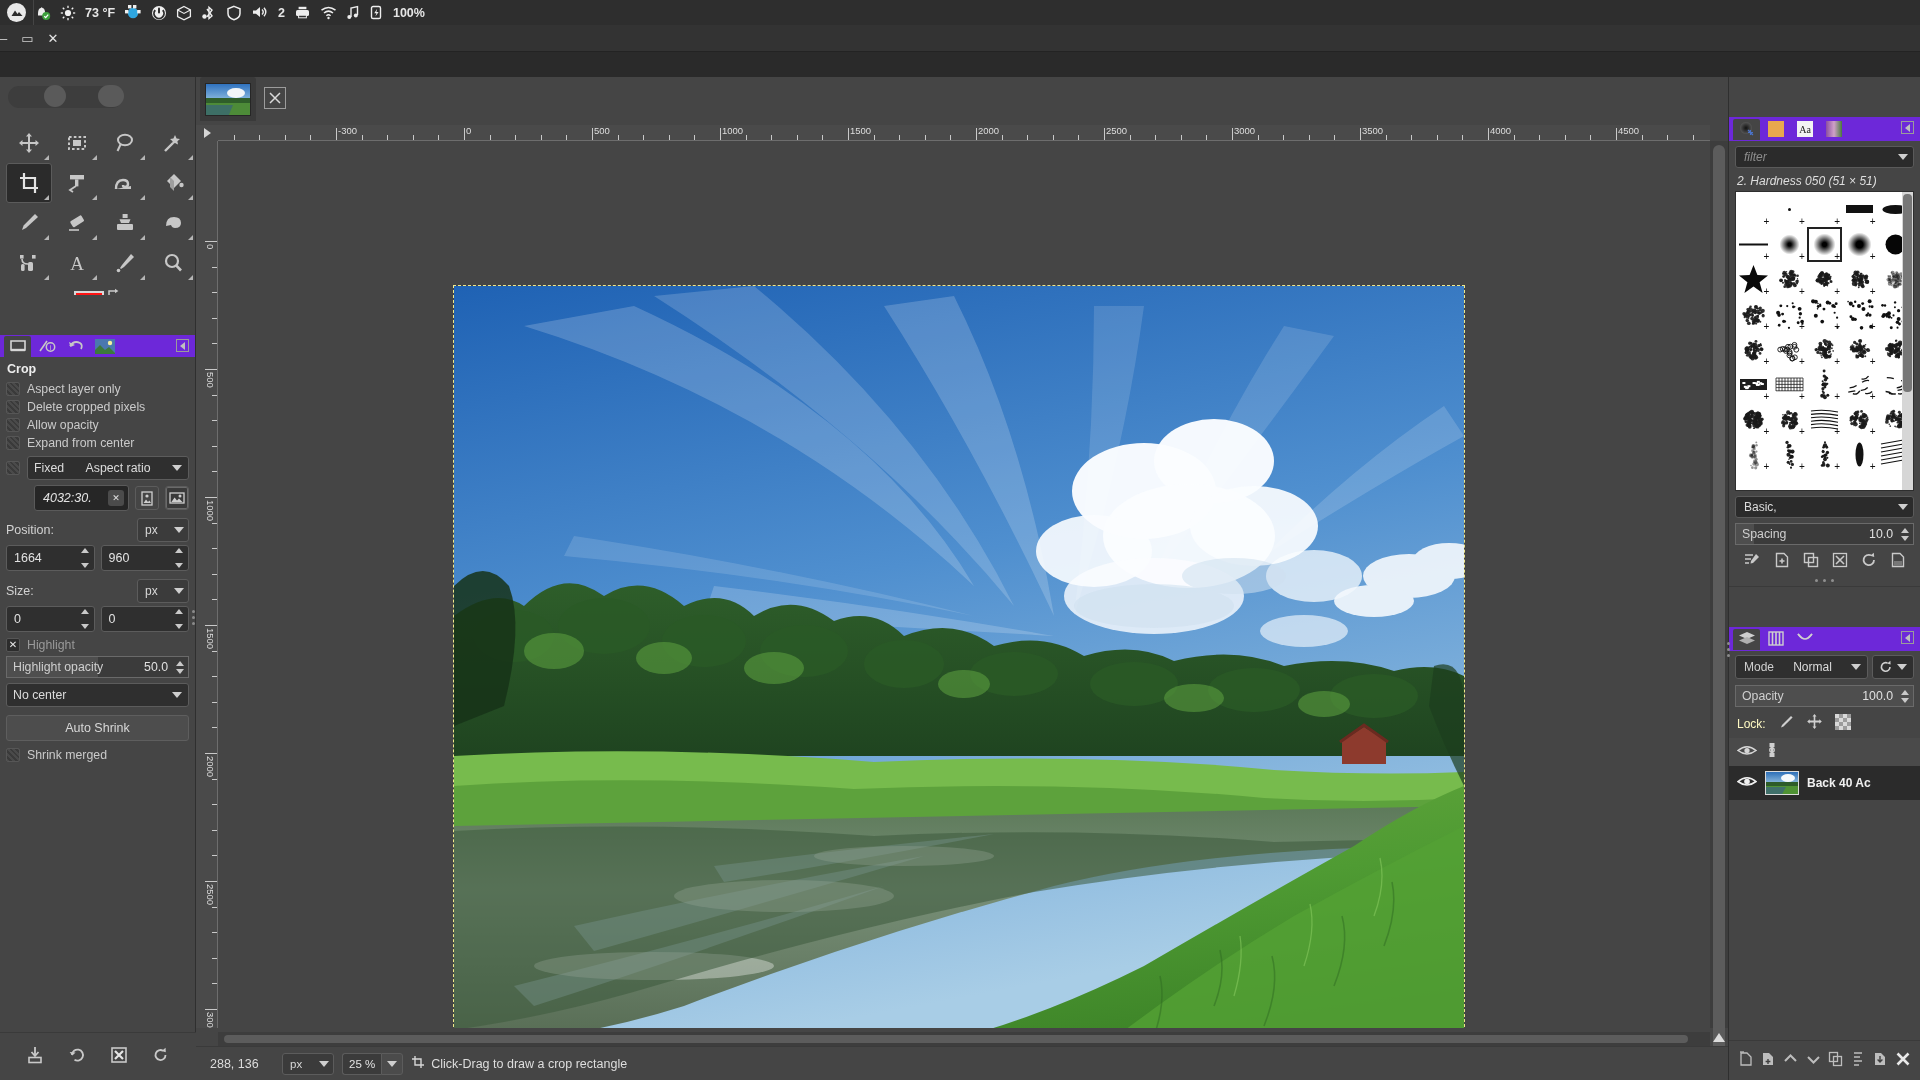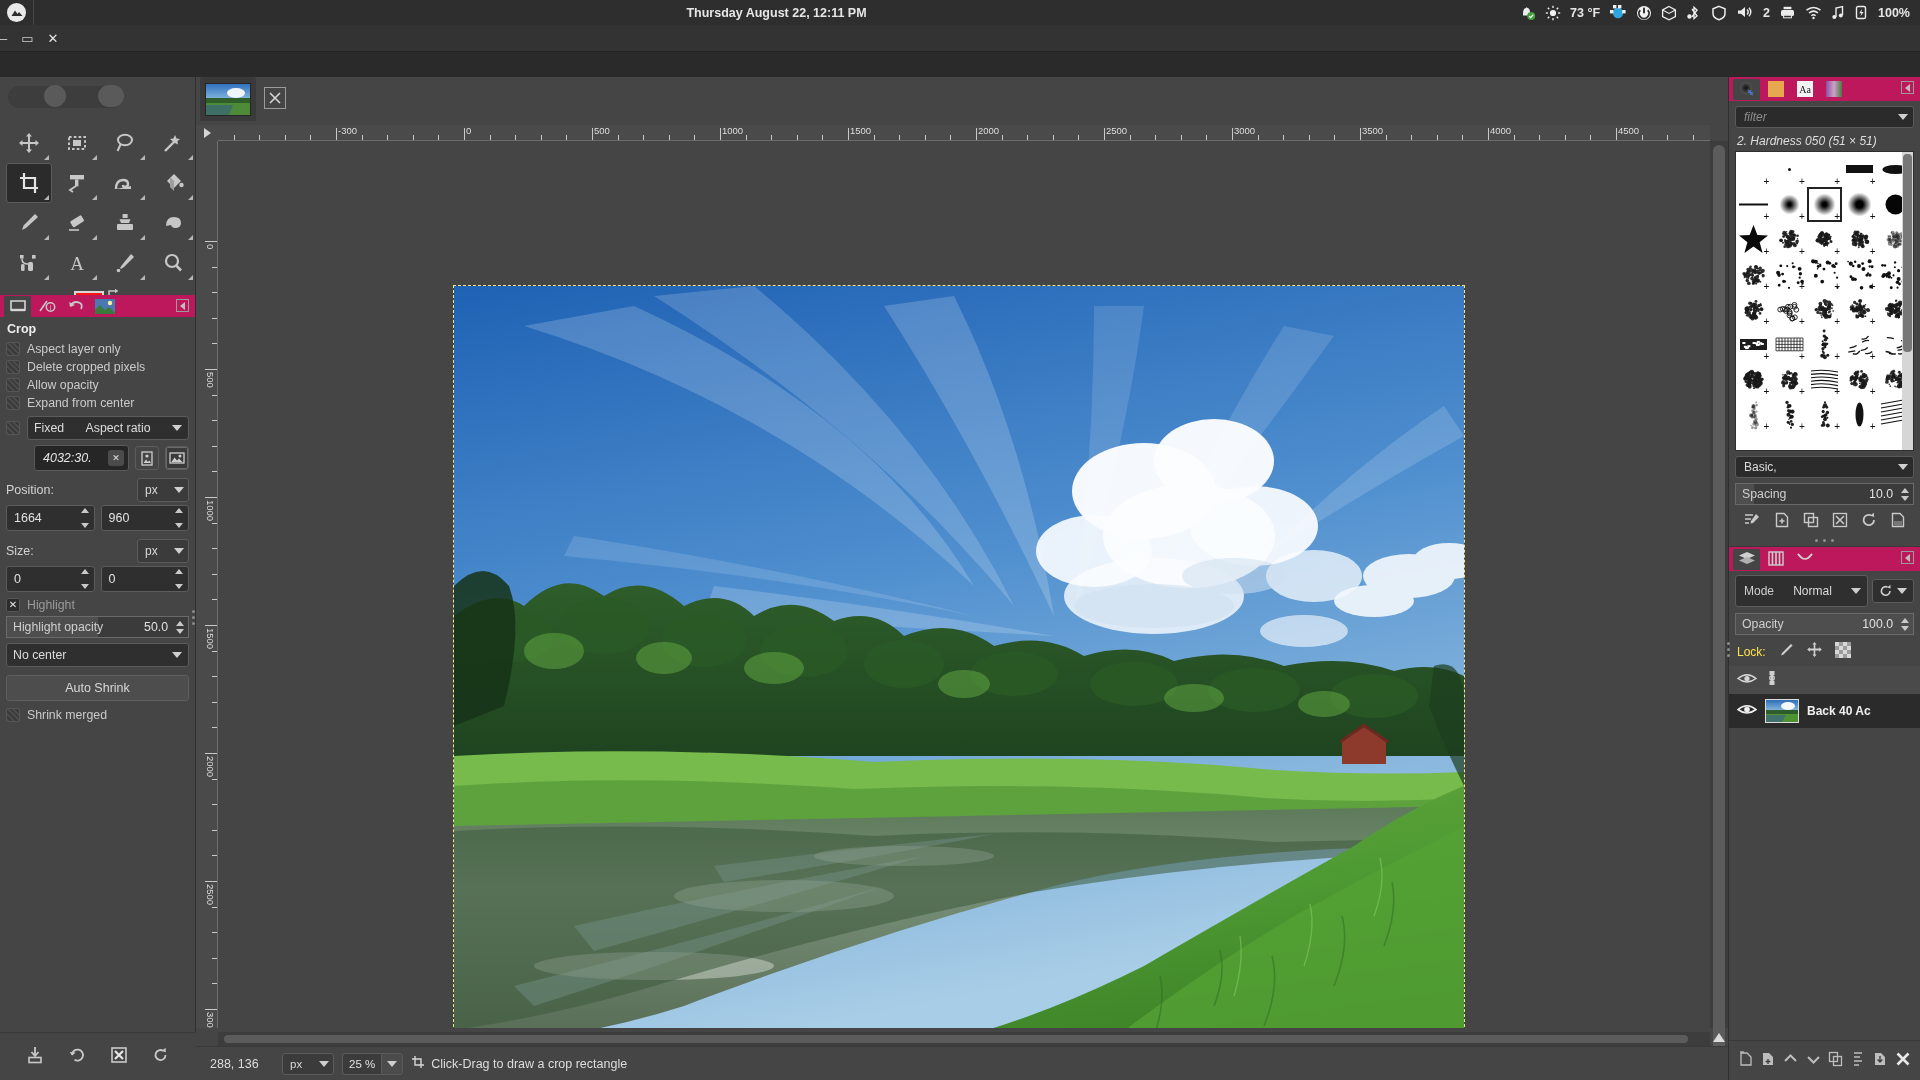--- a/index.html
+++ b/index.html
@@ -97,22 +97,22 @@
   .defcol { position: absolute; left: 70px; top: 38px; width: 17px; height: 17px; }
   .defcol .b { position:absolute; left:0; top:0; width: 10px; height:10px; background:#151515; border:1px solid #c6c6c6;}
   .defcol .w { position:absolute; left:5px; top:5px; width: 10px; height:10px; background:#ffffff; border:1px solid #9a9a9a;}
 
   
   .toolopts {
     position: absolute; left: 0; top: 218px; right: 0; bottom: 48px;
     background: #454545;
   }
   .dock-tabs {
-    height: 22px; background: #be185d; display: flex; align-items: center;
-    padding-left: 4px; gap: 2px; position: relative;
+    height: 22px; background: #6d28d9; display: flex; align-items: center;
+    padding-left: 4px; gap: 2px; position: relative; margin-top: 40px;
   }
   .dock-tab {
     width: 27px; height: 21px; display: flex; align-items: center; justify-content: center;
     border-radius: 2px 2px 0 0;
   }
   .dock-tab.active { background: #454545; }
   .dock-menu-btn {
     position: absolute; right: 6px; top: 4px; width: 13px; height: 13px;
     border: 1px solid #9b9b9b; display: flex; align-items: center; justify-content: center;
   }
@@ -319,31 +319,31 @@
     display: flex; align-items: center; gap: 8px; height: 28px; padding-left: 8px; background: #4a4a4a;
   }
   .layer-item {
     display: flex; align-items: center; gap: 8px; height: 34px; padding-left: 8px; background: #2b2b2b;
   }
   .layer-item .lthumb { width: 34px; height: 24px; border: 1px solid #dcdcdc; overflow: hidden; position: relative; }
   .layer-item .lname { font-size: 12px; color: #f0f0f0; font-weight: bold; }
 
   .modrow { display: flex; align-items: center; gap: 4px; padding: 4px 6px; }
   .modcombo {
-    flex: 1; height: 32px; background: #2f2f2f; border: 1px solid #5c5c5c; border-radius: 3px;
+    flex: 1; height: 24px; background: #2f2f2f; border: 1px solid #5c5c5c; border-radius: 3px;
     display: flex; align-items: center; justify-content: space-between; padding: 0 6px 0 8px;
     font-size: 12px; color: #dcdcdc;
   }
   .modcombo .mlbl { color: #cfcfcf; }
   .revbtn {
     width: 42px; height: 24px; background: #2f2f2f; border: 1px solid #5c5c5c; border-radius: 3px;
     display: flex; align-items: center; justify-content: center; gap: 3px;
   }
   .lockrow { display: flex; align-items: center; gap: 12px; padding: 4px 8px; }
-  .lockrow .ll { font-size: 12px; color: #fde047; text-align: center; }
+  .lockrow .ll { font-size: 12px; color: #fef9c3; text-align: center; }
 
   .rightbottom {
     position: absolute; left: 0; bottom: 0; width: 192px; height: 40px; background: #454545;
     border-top: 1px solid #3a3a3a; display: flex; align-items: center; justify-content: space-around;
     padding: 0 6px;
   }
   .rhandle {
     position: absolute; left: -4px; top: 560px; width: 6px; height: 24px;
     display: flex; flex-direction: column; justify-content: center; align-items: center; gap: 3px;
   }
@@ -355,21 +355,20 @@
 <div id="root">
 
   <div class="sysbar">
     <div class="sys-logo">
       <span class="circ">
         <svg width="14" height="14" viewBox="0 0 14 14">
             <path d="M1.5 10 L5 4.5 L7.5 8 L9 6 L12.5 10 Z" fill="#2b2b2b"></path>
           </svg>
       </span>
     </div>
-    <div class="sys-center">Thursday August 22, 12:11 PM</div>
     <div class="sys-right">
       <span class="ic">
         <svg width="17" height="15" viewBox="0 0 17 15">
             <path d="M4 10.5 C4 6.5 4.2 3.5 7 3 C7 2 8.4 2 8.4 3 C11 3.6 11.2 6.5 11.2 10.5 Z" fill="#ededed"></path>
             <circle cx="12.2" cy="11" r="4" fill="#3ea13e"></circle>
             <path d="M10.3 11.2 L11.7 12.6 L14.2 9.6" stroke="#fff" stroke-width="1.3" fill="none"></path>
           </svg>
       </span>
       <span class="ic">
         <svg width="16" height="16" viewBox="0 0 16 16">

